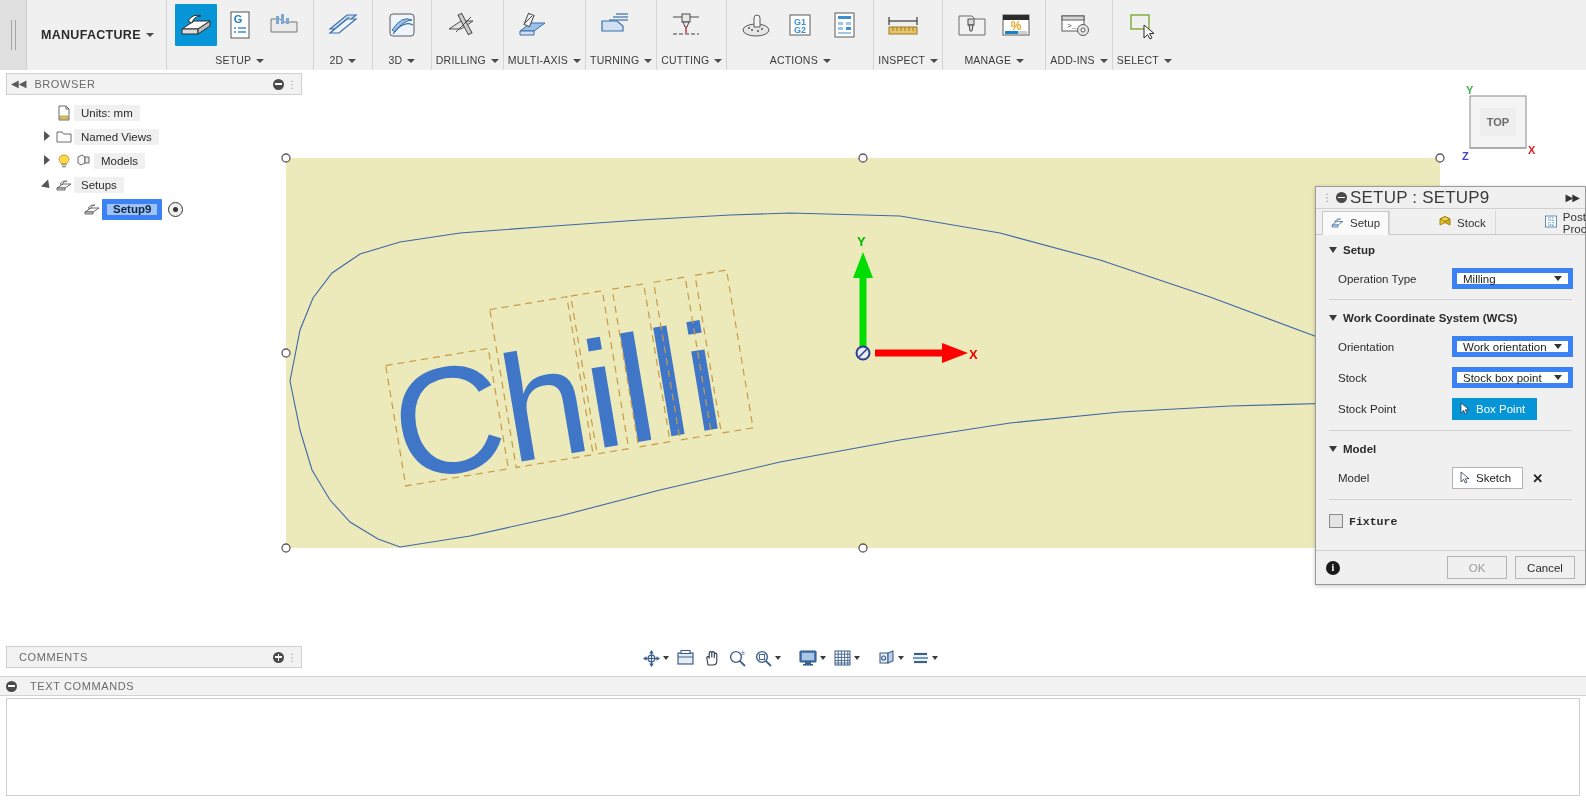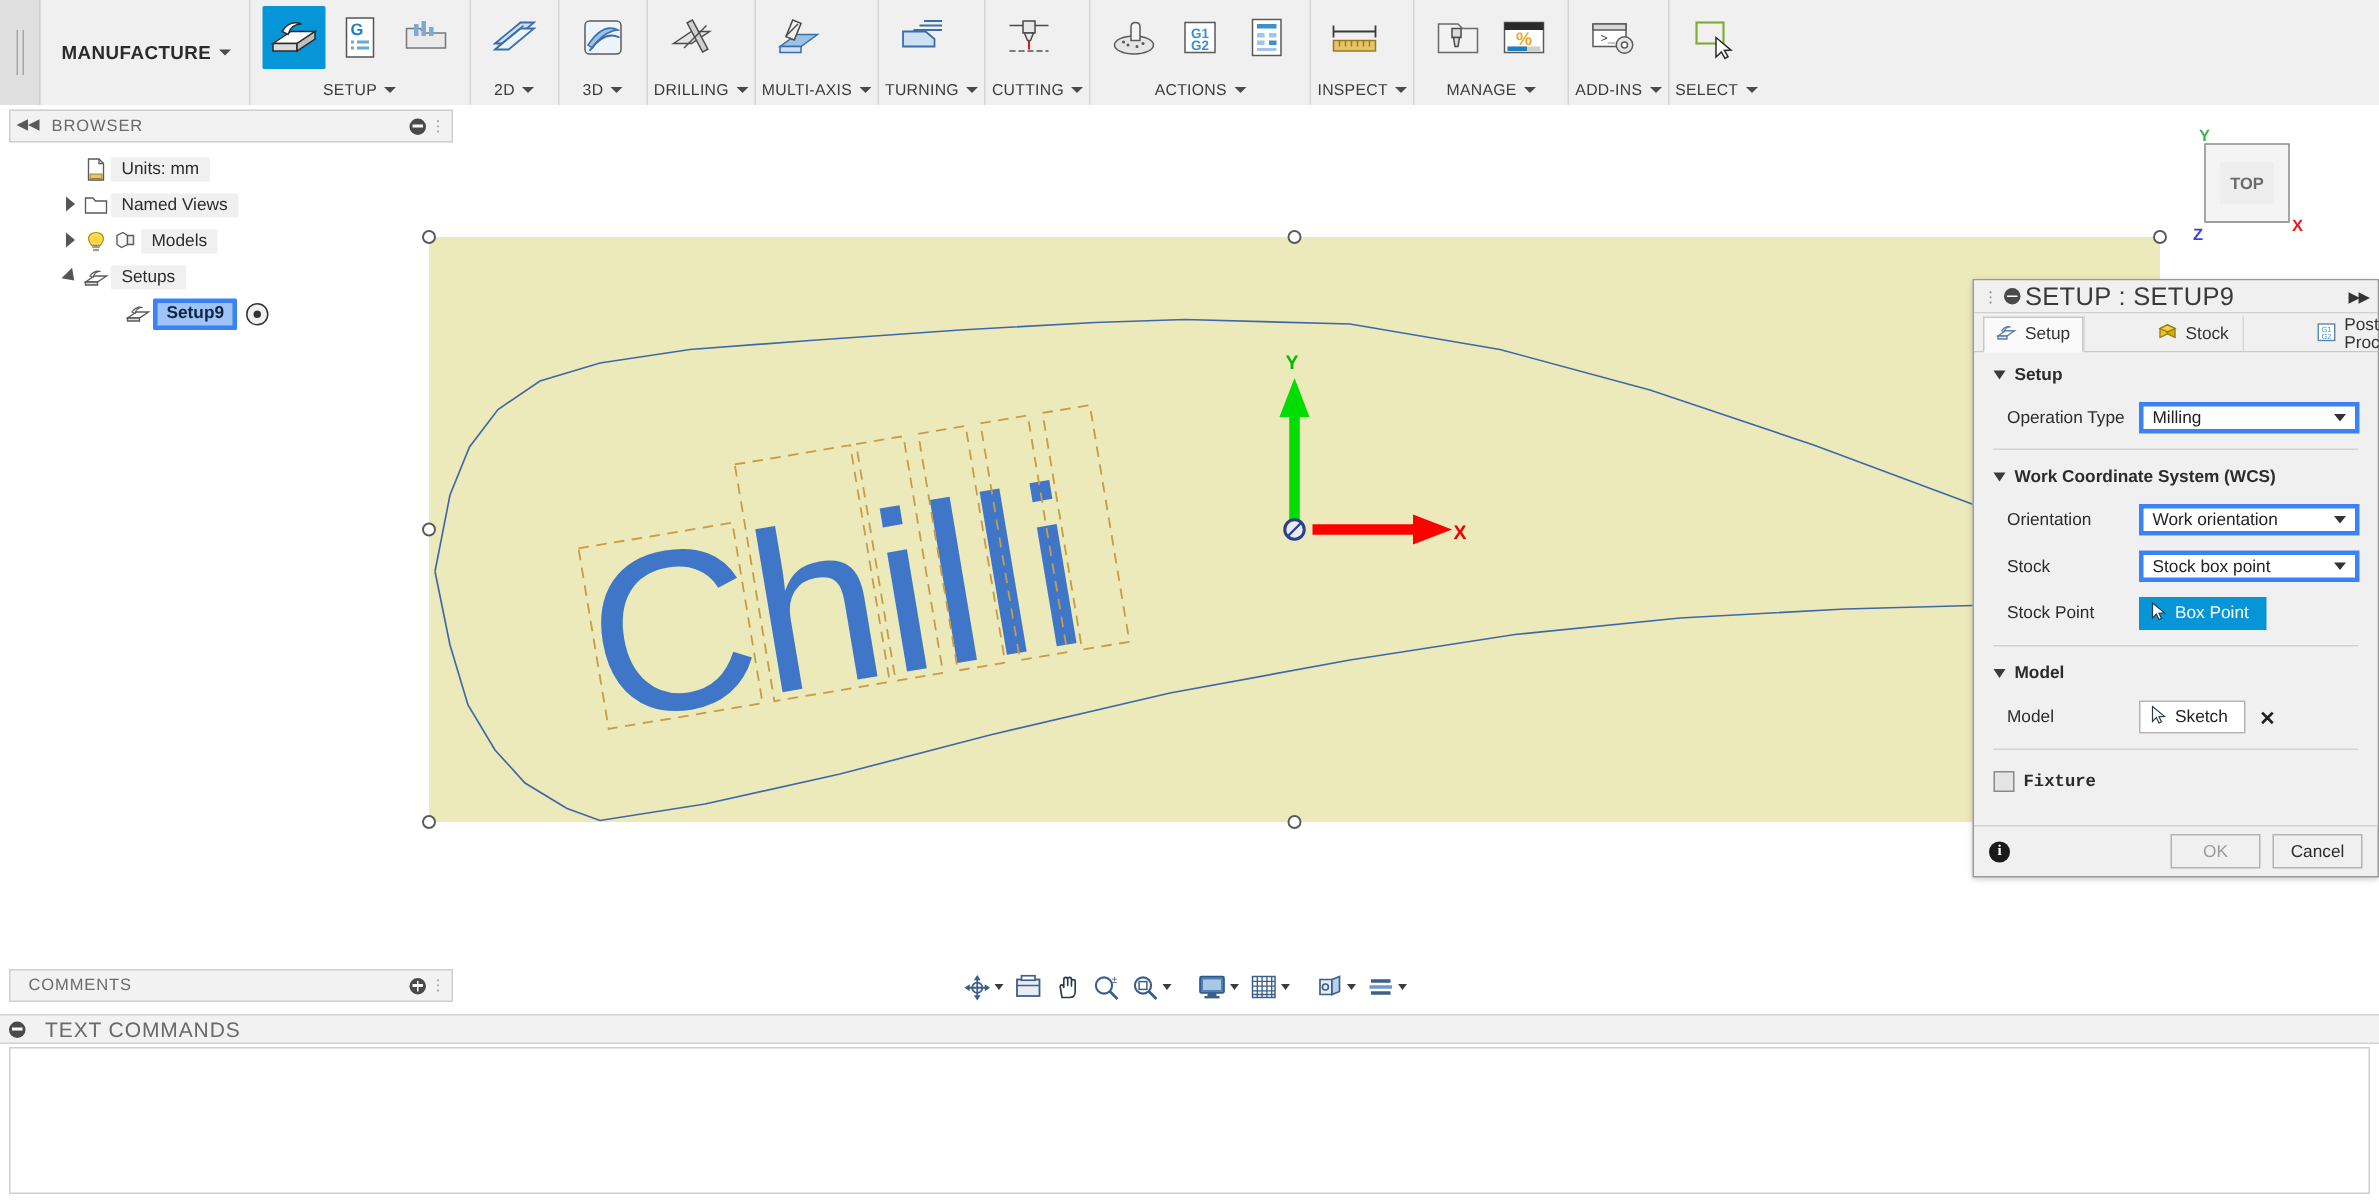--- a/index.html
+++ b/index.html
@@ -98,21 +98,21 @@
   }
   .viewcube{position:absolute;right:48px;top:6px;width:96px;height:92px;}
 
   
   .comments{position:absolute;left:6px;top:646px;width:296px;}
   .textcmd-hdr{
     position:absolute;left:0;top:676px;width:1586px;height:20px;
     background:#f2f2f2;border-top:1px solid #d2d2d2;border-bottom:1px solid #d2d2d2;
     display:flex;align-items:center;padding-left:6px;box-sizing:border-box;
   }
-  .textcmd-hdr .tc-title{font-size:14px;color:#6a6a6a;letter-spacing:.6px;padding-left:10px;}
+  .textcmd-hdr .tc-title{font-size:11px;color:#6a6a6a;letter-spacing:.6px;padding-left:10px;}
   .textcmd-body{
     position:absolute;left:6px;top:698px;width:1574px;height:98px;
     background:#fff;border:1px solid #cfcfcf;box-sizing:border-box;
   }
 
   
   .navbar{
     position:absolute;left:640px;top:645px;height:26px;
     display:flex;align-items:center;gap:3px;
   }
@@ -147,23 +147,23 @@
   }
   .dtab.active{background:#fafafa;border-color:#c8c8c8;border-bottom:1px solid #fafafa;margin-bottom:-1px;}
   .dtab + .dtab{border-left:1px solid #d8d8d8;padding-left:48px;}
   .dlg-body{background:#f0f0f0;padding:0 0 0 0;}
   .sec-hdr{
     display:flex;align-items:center;gap:6px;padding:9px 0 9px 13px;font-weight:bold;font-size:11.5px;
   }
   .tri-down{width:0;height:0;border-left:4.5px solid transparent;border-right:4.5px solid transparent;border-top:6px solid #3a3a3a;}
   .frow{display:flex;align-items:center;padding:3px 12px 7px 22px;}
   .flabel{width:88px;flex:0 0 88px;font-size:11.5px;color:#2b2b2b;}
-  .fctl{flex:1;}
+  .fctl{flex:1;margin-left:26px;}
   .sel{
-    height:21px;background:#fff;border:3px solid #3b82f6;display:flex;align-items:center;
+    height:21px;background:#fff;border:5px solid #3b82f6;display:flex;align-items:center;
     padding:0 6px;box-sizing:border-box;font-size:11.5px;color:#222;
   }
   .sel .sv{flex:1;}
   .sel .sc{width:0;height:0;border-left:4px solid transparent;border-right:4px solid transparent;border-top:5px solid #333;}
   .btn-blue{
     display:inline-flex;align-items:center;gap:5px;height:22px;background:#0696d7;color:#fff;
     padding:0 12px 0 8px;font-size:11.5px;box-sizing:border-box;
   }
   .btn-white{
     display:inline-flex;align-items:center;gap:5px;height:22px;background:#fff;color:#222;

